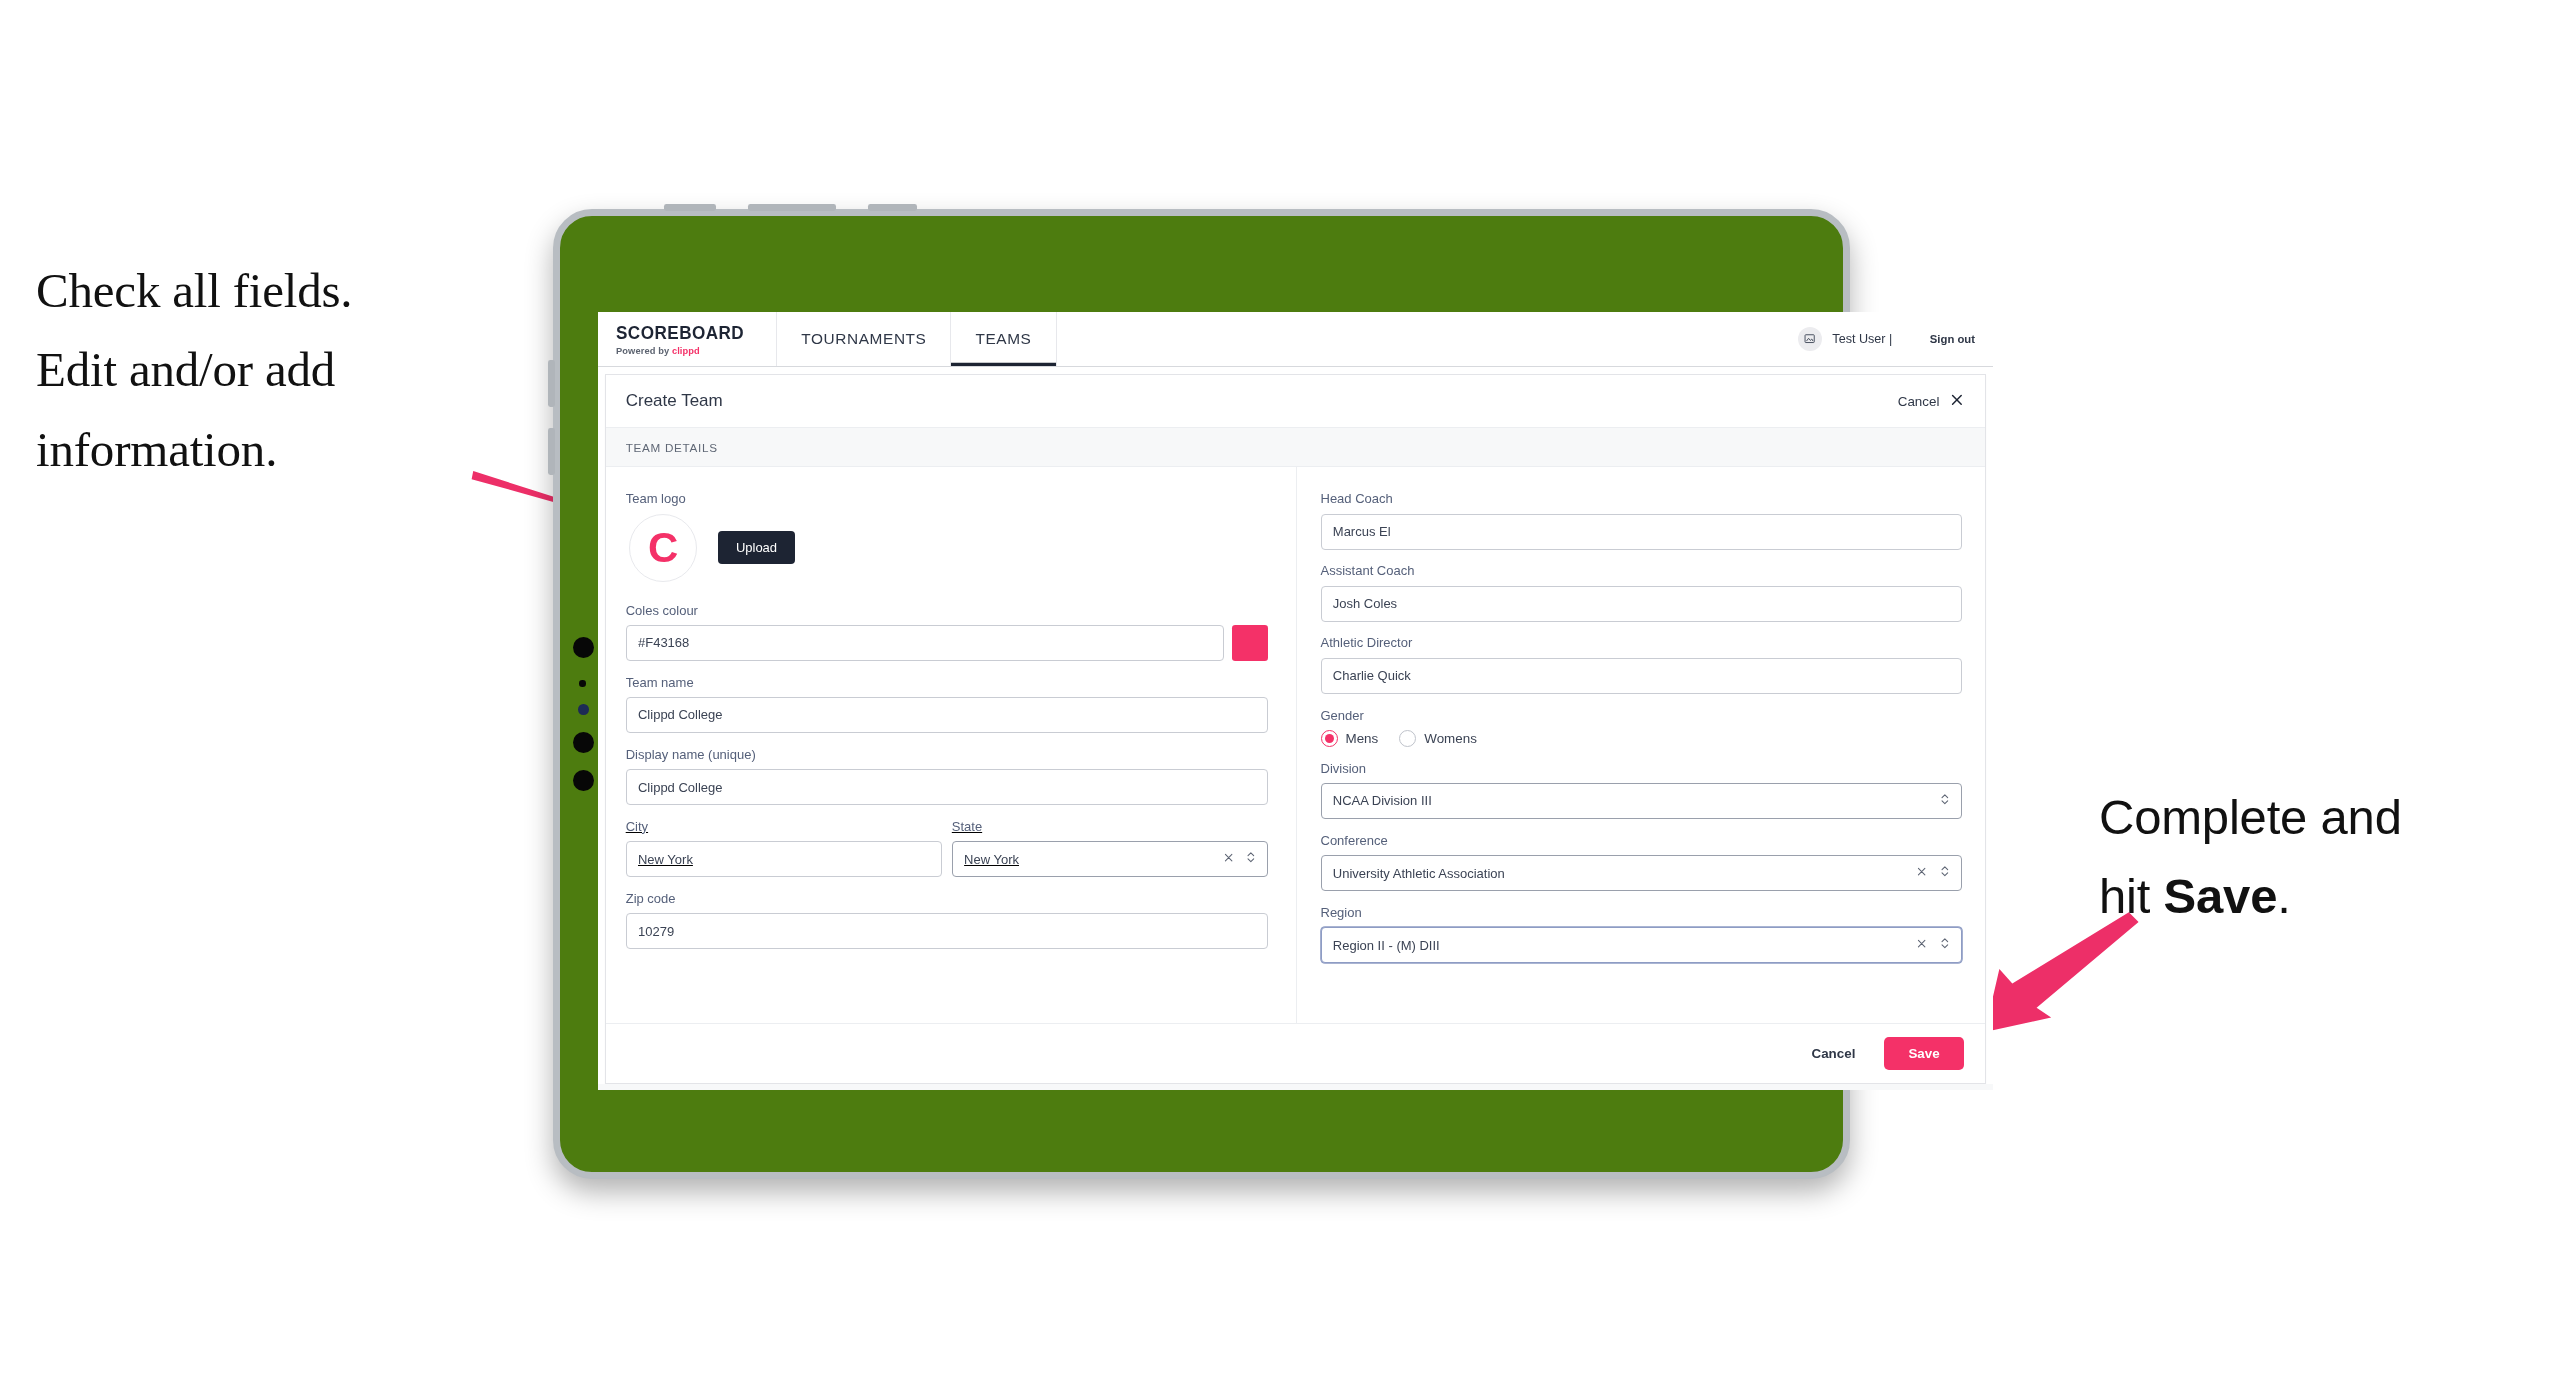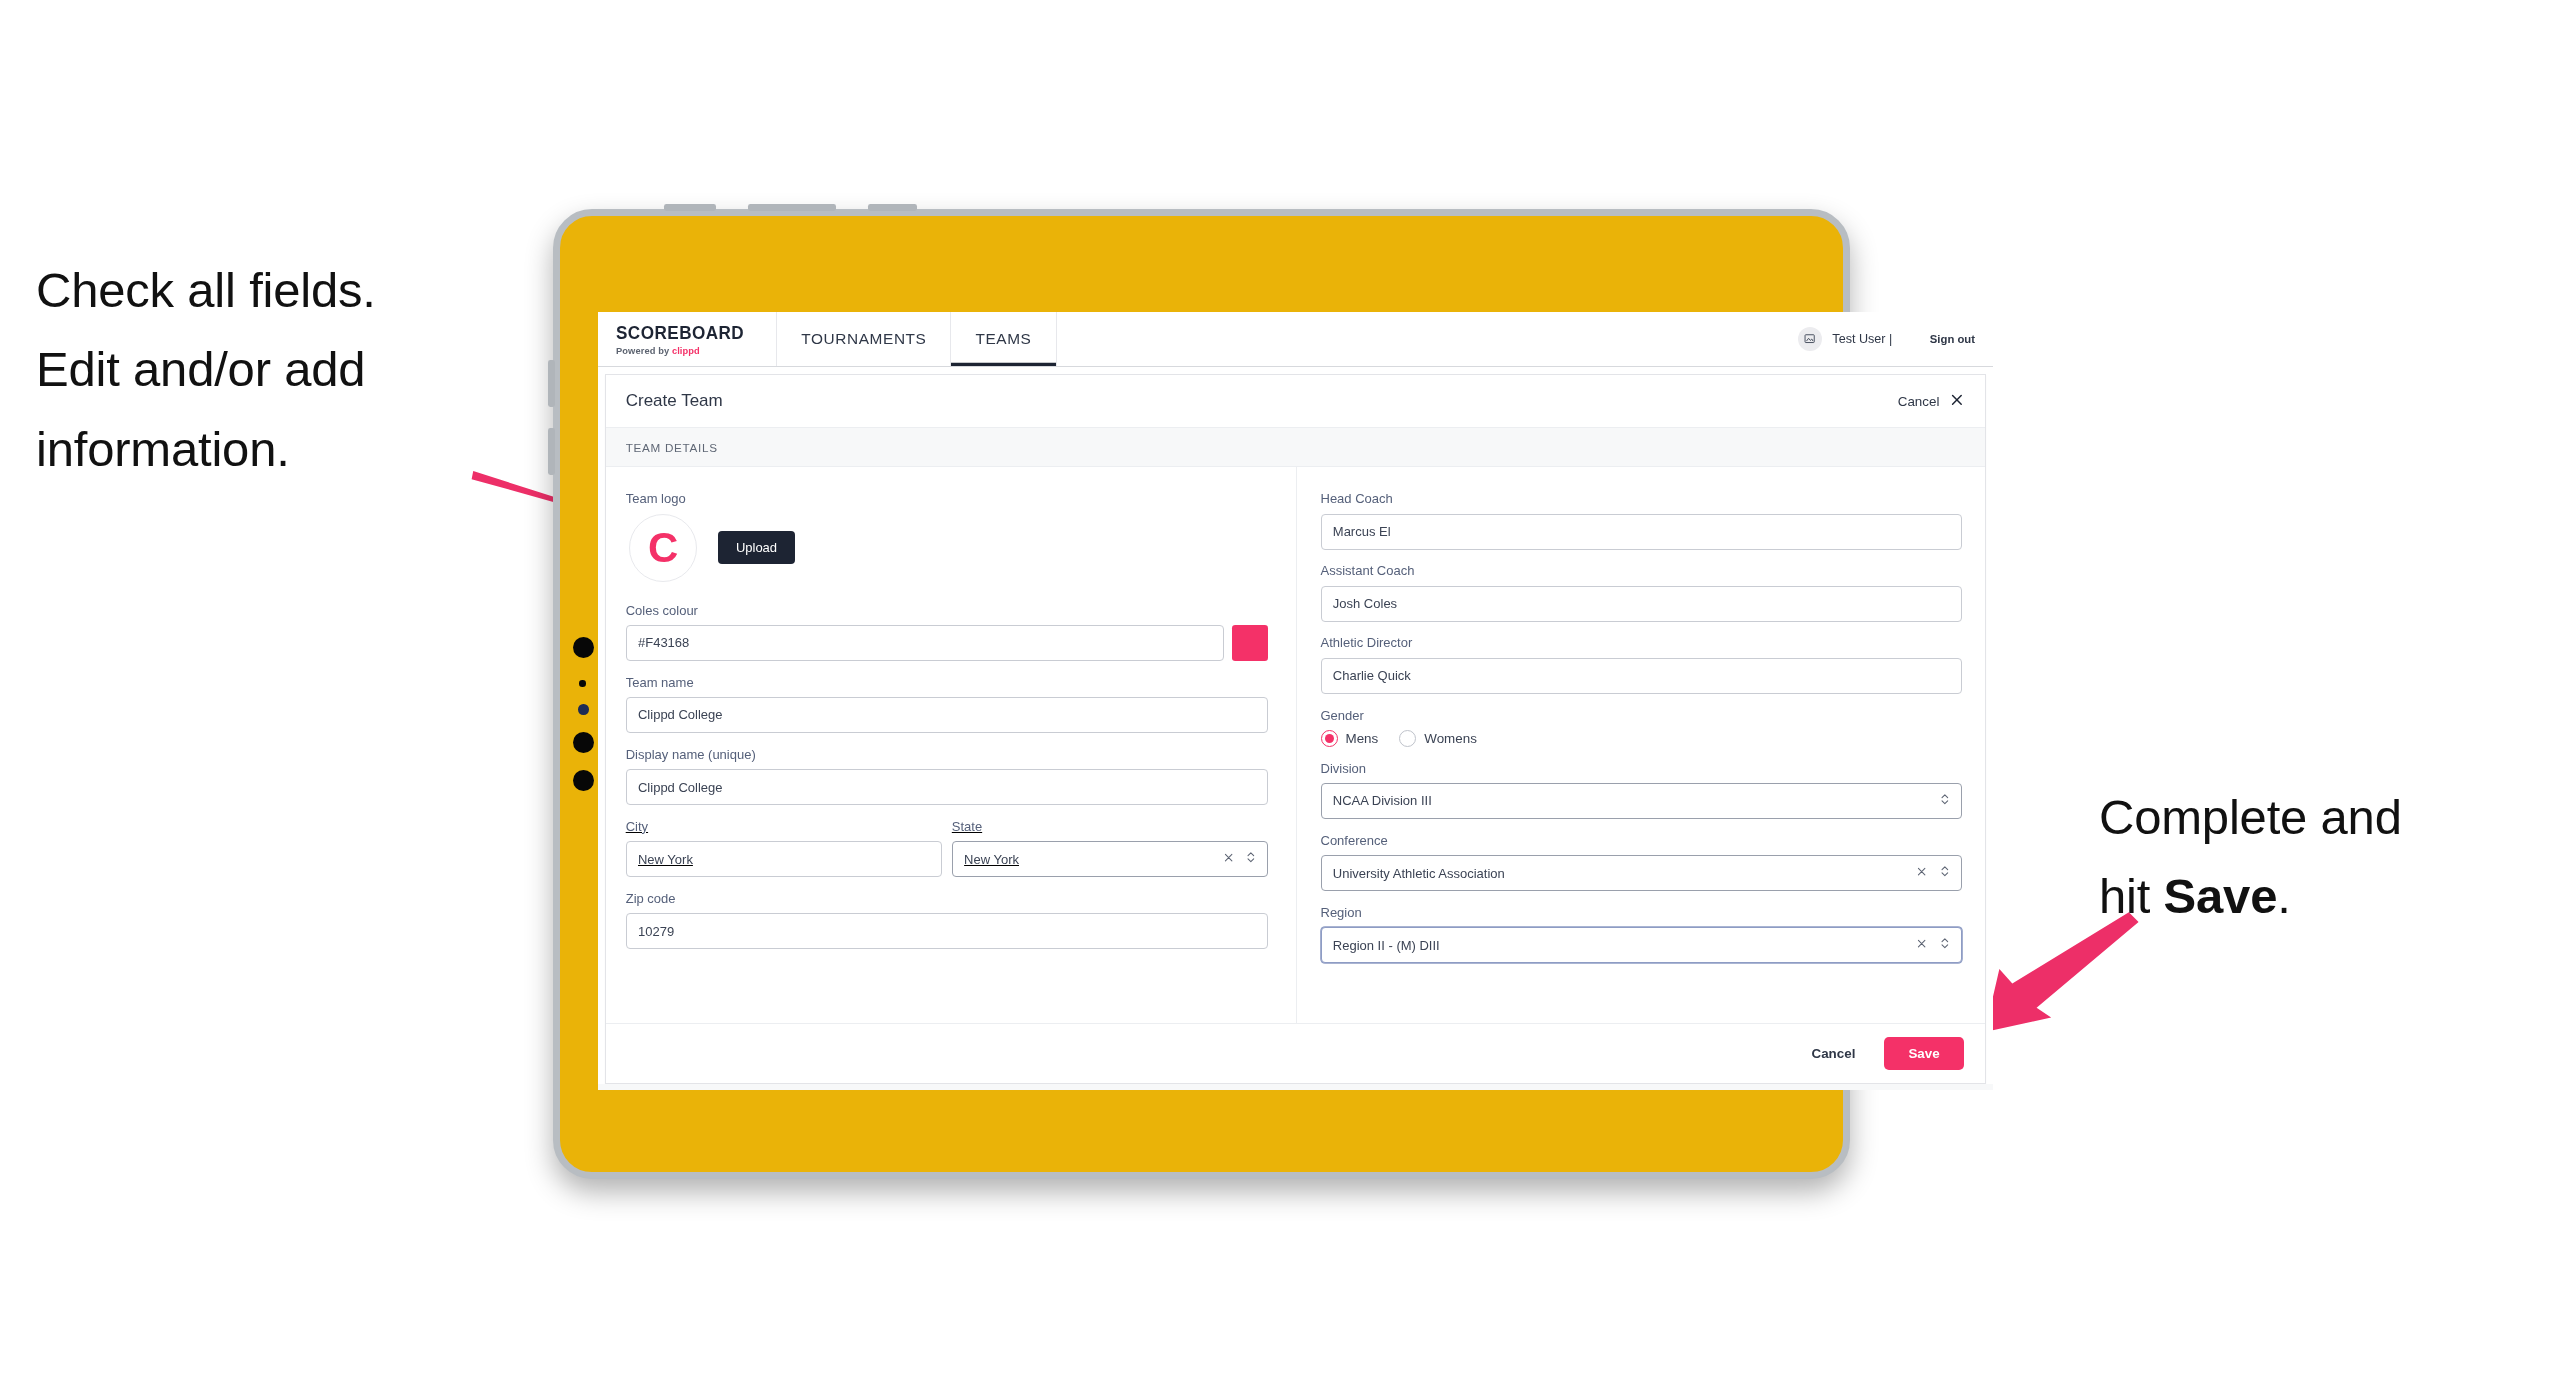--- a/index.html
+++ b/index.html
@@ -14,32 +14,32 @@
   
   .anno {
     position: absolute;
     color: #111111;
     font-size: 49px;
     line-height: 1.62;
     font-weight: 400;
     letter-spacing: -0.2px;
     white-space: pre-line;
   }
-  #anno-left  { left: 36px;  top: 251px; width: 502px; }
+  #anno-left  { left: 36px;  top: 251px; width: 502px; font-family: Liberation Serif, serif; }
   #anno-right { left: 2099px; top: 778px; width: 454px; }
   .anno b { font-weight: 700; }
 
   .arrow { position: absolute; }
 
   
   .device {
     position: absolute;
     left: 553px; top: 209px;
     width: 1297px; height: 970px;
-    background: #eab308;
+    background: #4d7c0f;
     border-radius: 39px;
     border: 7.3px solid #b8bdc2;
     box-shadow: 0 13px 27.6px rgba(0,0,0,.30);
   }
   .dev-btn {
     position: absolute;
     background: #b0b5ba;
     border-radius: 2.4px;
   }
   .btn-top-1 { left: 104px;  top: -12px; width: 52px;  height: 7.3px; }

